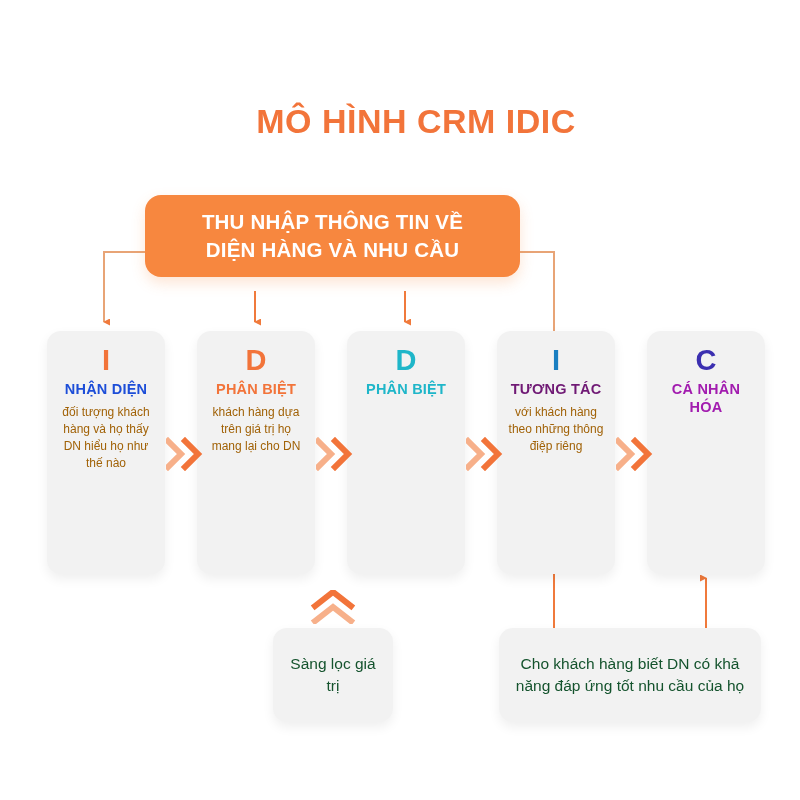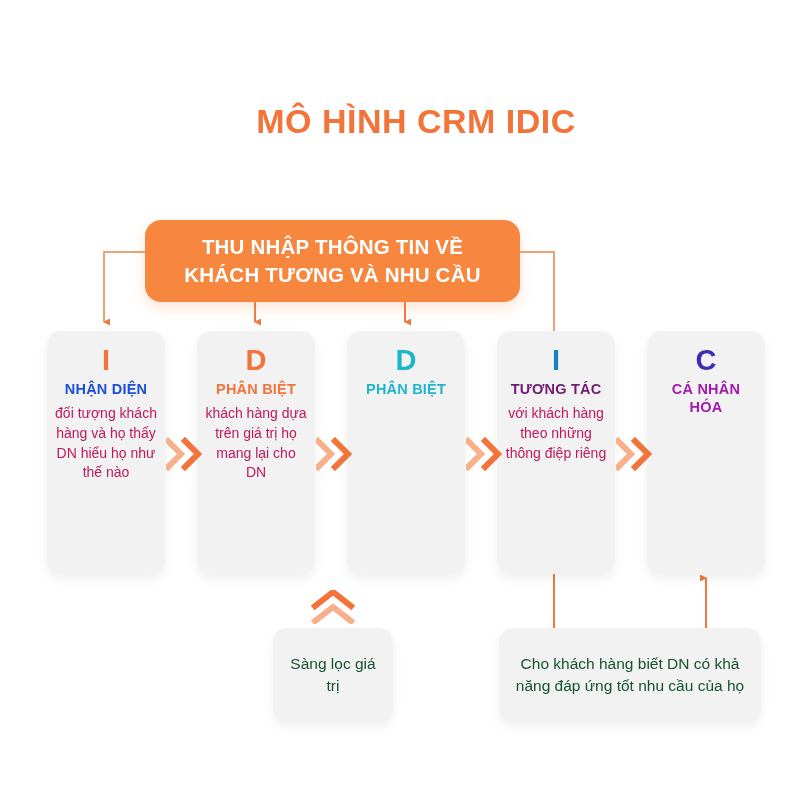--- a/index.html
+++ b/index.html
@@ -28,21 +28,21 @@
     font-weight: bold;
     letter-spacing: 0.5px;
     color: #f2743a;
     white-space: nowrap;
     margin-left: 16px;
   }
   
   #banner {
     position: absolute;
     left: 145px;
-    top: 220px;
+    top: 195px;
     width: 375px;
     height: 82px;
     border-radius: 16px;
     background: #f7873f;
     box-shadow: 0 6px 14px rgba(247,135,63,0.22);
     display: flex;
     align-items: center;
     justify-content: center;
     box-sizing: border-box;
     padding: 0 16px;
@@ -79,23 +79,23 @@
     margin-bottom: 6px;
   }
   .card .heading {
     font-size: 14.5px;
     font-weight: bold;
     line-height: 1.2;
     margin-bottom: 5px;
     letter-spacing: 0.2px;
   }
   .card .body {
-    font-size: 14px;
+    font-size: 12px;
     line-height: 1.42;
-    color: #be185d;
+    color: #a16207;
   }
   #card-1 { left: 47px;  top: 331px; width: 118px; height: 243px; }
   #card-2 { left: 197px; top: 331px; width: 118px; height: 243px; }
   #card-3 { left: 347px; top: 331px; width: 118px; height: 243px; }
   #card-4 { left: 497px; top: 331px; width: 118px; height: 243px; }
   #card-5 { left: 647px; top: 331px; width: 118px; height: 243px; }
 
   
   .note-card {
     position: absolute;
@@ -158,21 +158,21 @@
     <path d="M520,252 L554,252 L554,331" stroke="#e8a476" stroke-width="2" fill="none"></path>
 
     <path d="M554,628 L554,574" stroke="#f07a3c" stroke-width="2" fill="none"></path>
 
     <path d="M706,628 L706,578" stroke="#f07a3c" stroke-width="2" fill="none" marker-end="url(#arrowUp)"></path>
   </svg>
 
   <div id="banner">
     <div class="banner-text">
       <div>THU NHẬP THÔNG TIN VỀ</div>
-      <div>KHÁCH TƯƠNG VÀ NHU CẦU</div>
+      <div>DIỆN HÀNG VÀ NHU CẦU</div>
     </div>
   </div>
 
   <div class="card" id="card-1">
     <div class="letter" style="color:#f2743a">I</div>
     <div class="heading" style="color:#1d4ed8">NHẬN DIỆN</div>
     <div class="body">đối tượng khách hàng và họ thấy DN hiểu họ như thế nào</div>
   </div>
 
   <div class="card" id="card-2">

